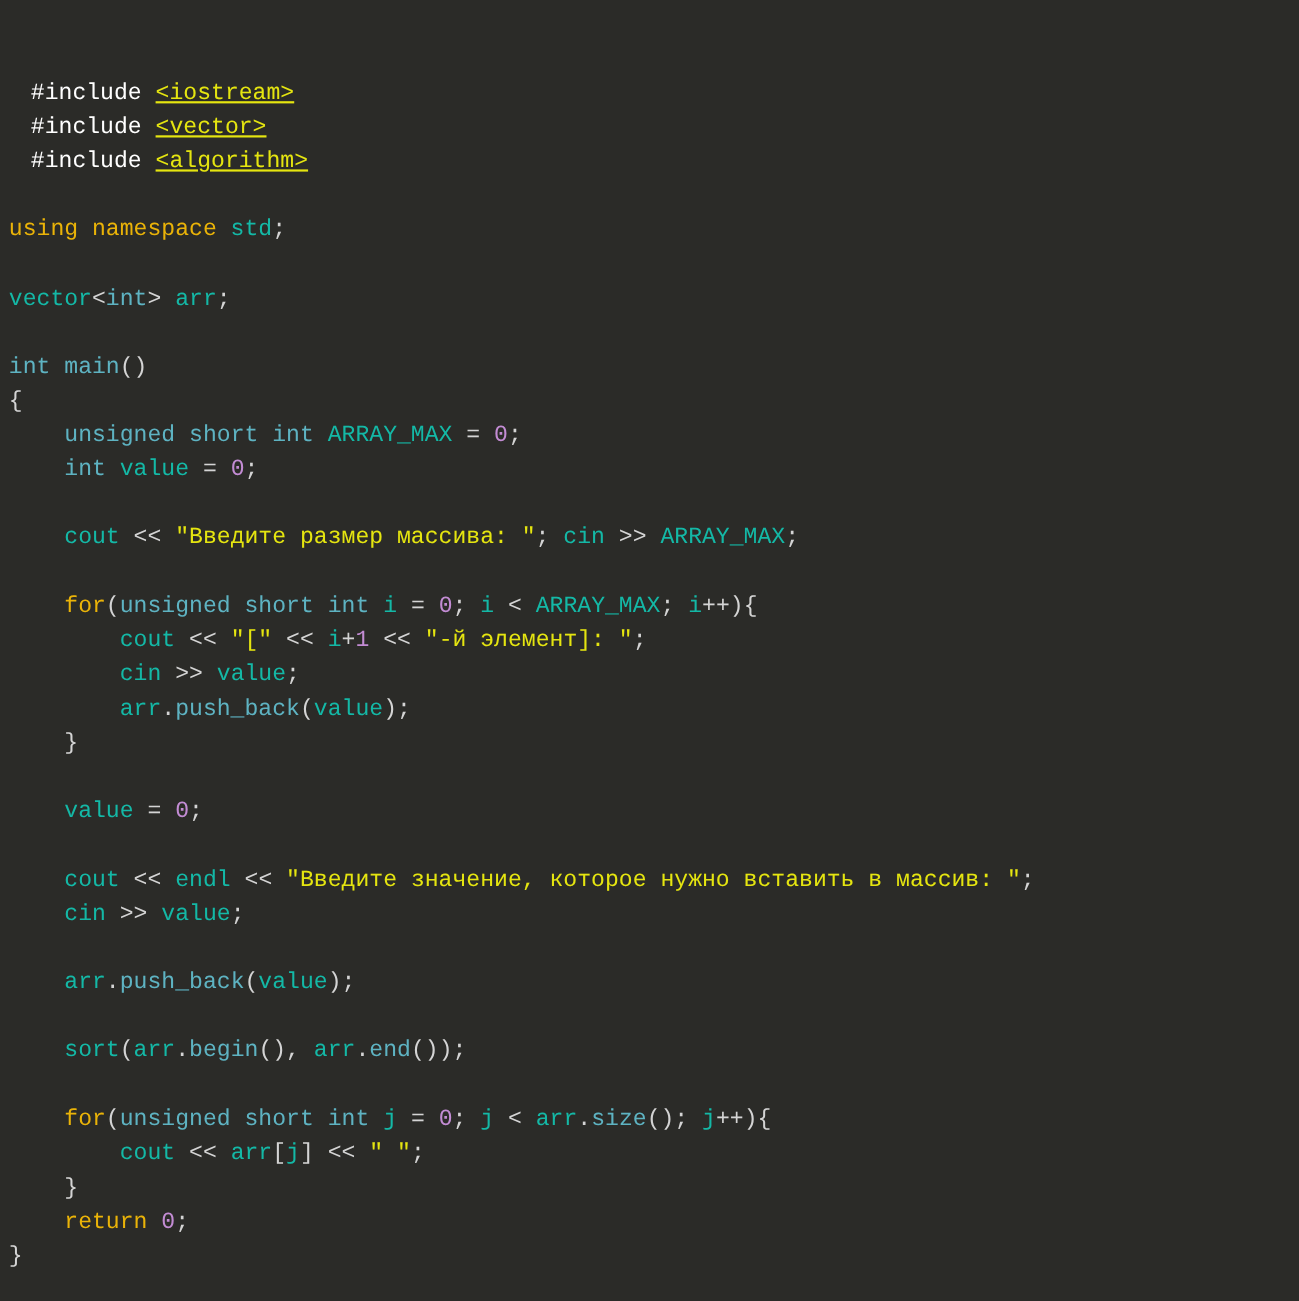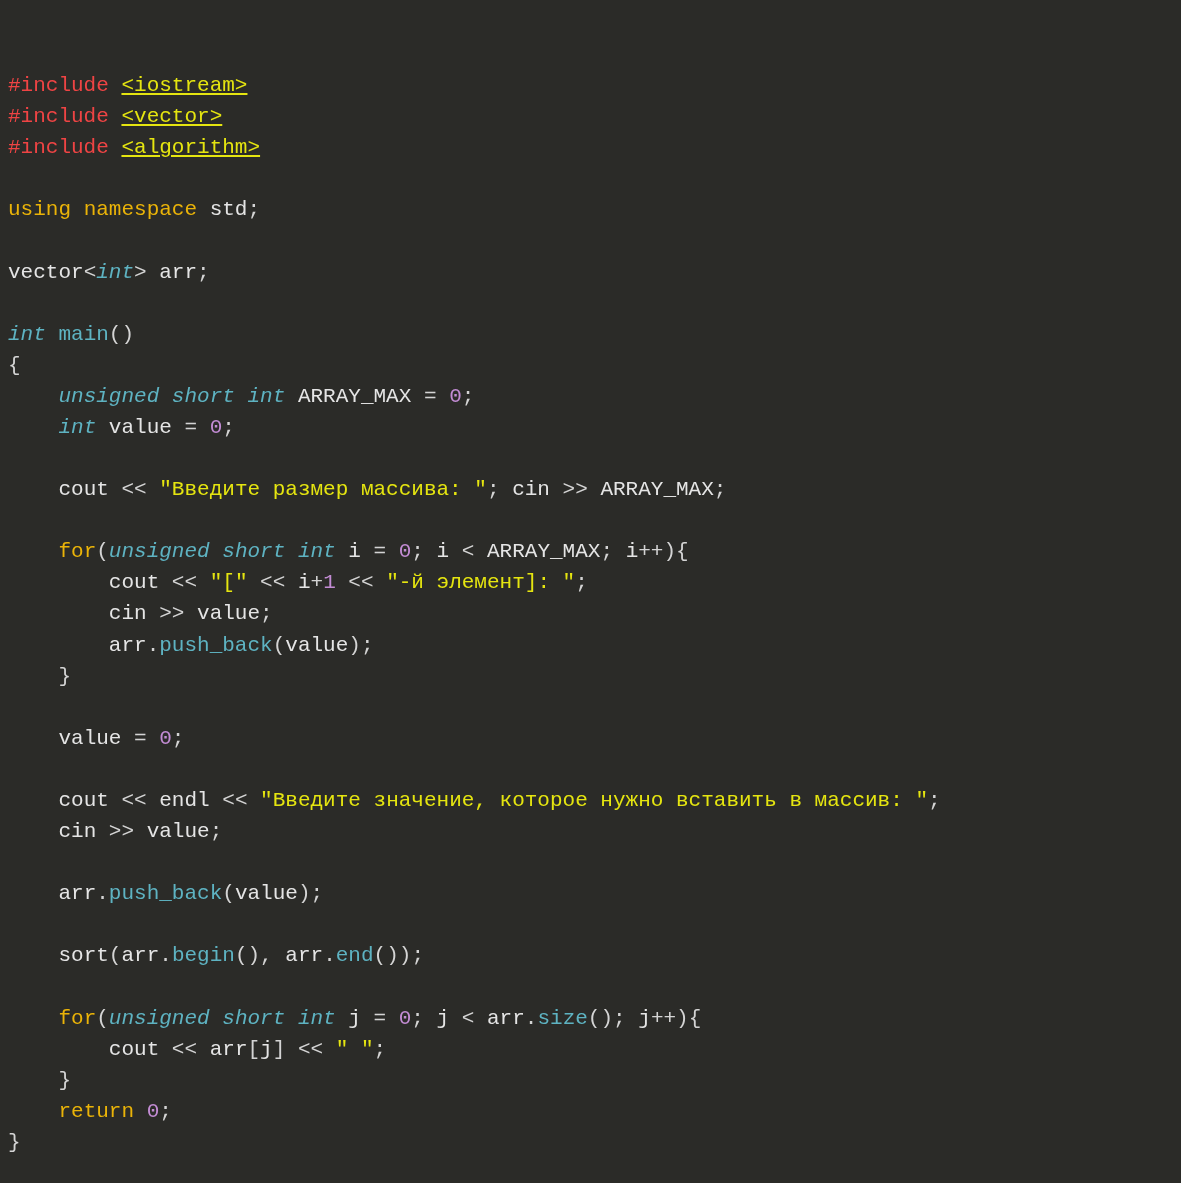--- a/index.html
+++ b/index.html
@@ -8,25 +8,25 @@
     background: #2b2b28;
     font-family: "Consolas", "Courier New", monospace;
     font-size: 21px;
     line-height: 1.48;
     color: #d4d4d4;
     white-space: pre;
     width: 1181px;
     height: 1183px;
     box-sizing: border-box;
   }
-  .c-pre  { color: #ef4444; }    
+  .c-pre  { color: #ffffff; margin-left: 20px; }    
   .c-ang  { color: #e5e510; text-decoration: underline; }    
   .c-kw   { color: #eab308; }    
-  .c-type { color: #5eb3c2; font-style: italic; }
-  .c-ident{ color: #e5e5e5; }
+  .c-type { color: #5eb3c2; }
+  .c-ident{ color: #14b8a6; }
   .c-func { color: #5eb3c2; }
   .c-str  { color: #e5e510; }
   .c-num  { color: #c38cd4; }
   .c-op   { color: #d4d4d4; }
   .c-punc { color: #d4d4d4; }
 </style>
 </head>
 <body>
 
 <div id="code-container"><div><span class="c-pre">#include</span><span class="c-op"> </span><span class="c-ang">&lt;iostream&gt;</span></div><div><span class="c-pre">#include</span><span class="c-op"> </span><span class="c-ang">&lt;vector&gt;</span></div><div><span class="c-pre">#include</span><span class="c-op"> </span><span class="c-ang">&lt;algorithm&gt;</span></div><div>&nbsp;</div><div><span class="c-kw">using</span><span class="c-op"> </span><span class="c-kw">namespace</span><span class="c-op"> </span><span class="c-ident">std</span><span class="c-punc">;</span></div><div>&nbsp;</div><div><span class="c-ident">vector</span><span class="c-punc">&lt;</span><span class="c-type">int</span><span class="c-punc">&gt;</span><span class="c-op"> </span><span class="c-ident">arr</span><span class="c-punc">;</span></div><div>&nbsp;</div><div><span class="c-type">int</span><span class="c-op"> </span><span class="c-func">main</span><span class="c-punc">()</span></div><div><span class="c-punc">{</span></div><div><span class="c-op">    </span><span class="c-type">unsigned</span><span class="c-op"> </span><span class="c-type">short</span><span class="c-op"> </span><span class="c-type">int</span><span class="c-op"> </span><span class="c-ident">ARRAY_MAX</span><span class="c-op"> = </span><span class="c-num">0</span><span class="c-punc">;</span></div><div><span class="c-op">    </span><span class="c-type">int</span><span class="c-op"> </span><span class="c-ident">value</span><span class="c-op"> = </span><span class="c-num">0</span><span class="c-punc">;</span></div><div>&nbsp;</div><div><span class="c-op">    </span><span class="c-ident">cout</span><span class="c-op"> &lt;&lt; </span><span class="c-str">"Введите размер массива: "</span><span class="c-punc">;</span><span class="c-op"> </span><span class="c-ident">cin</span><span class="c-op"> &gt;&gt; </span><span class="c-ident">ARRAY_MAX</span><span class="c-punc">;</span></div><div>&nbsp;</div><div><span class="c-op">    </span><span class="c-kw">for</span><span class="c-punc">(</span><span class="c-type">unsigned</span><span class="c-op"> </span><span class="c-type">short</span><span class="c-op"> </span><span class="c-type">int</span><span class="c-op"> </span><span class="c-ident">i</span><span class="c-op"> = </span><span class="c-num">0</span><span class="c-punc">;</span><span class="c-op"> </span><span class="c-ident">i</span><span class="c-op"> &lt; </span><span class="c-ident">ARRAY_MAX</span><span class="c-punc">;</span><span class="c-op"> </span><span class="c-ident">i</span><span class="c-op">++</span><span class="c-punc">){</span></div><div><span class="c-op">        </span><span class="c-ident">cout</span><span class="c-op"> &lt;&lt; </span><span class="c-str">"["</span><span class="c-op"> &lt;&lt; </span><span class="c-ident">i</span><span class="c-op">+</span><span class="c-num">1</span><span class="c-op"> &lt;&lt; </span><span class="c-str">"-й элемент]: "</span><span class="c-punc">;</span></div><div><span class="c-op">        </span><span class="c-ident">cin</span><span class="c-op"> &gt;&gt; </span><span class="c-ident">value</span><span class="c-punc">;</span></div><div><span class="c-op">        </span><span class="c-ident">arr</span><span class="c-punc">.</span><span class="c-func">push_back</span><span class="c-punc">(</span><span class="c-ident">value</span><span class="c-punc">);</span></div><div><span class="c-op">    </span><span class="c-punc">}</span></div><div>&nbsp;</div><div><span class="c-op">    </span><span class="c-ident">value</span><span class="c-op"> = </span><span class="c-num">0</span><span class="c-punc">;</span></div><div>&nbsp;</div><div><span class="c-op">    </span><span class="c-ident">cout</span><span class="c-op"> &lt;&lt; </span><span class="c-ident">endl</span><span class="c-op"> &lt;&lt; </span><span class="c-str">"Введите значение, которое нужно вставить в массив: "</span><span class="c-punc">;</span></div><div><span class="c-op">    </span><span class="c-ident">cin</span><span class="c-op"> &gt;&gt; </span><span class="c-ident">value</span><span class="c-punc">;</span></div><div>&nbsp;</div><div><span class="c-op">    </span><span class="c-ident">arr</span><span class="c-punc">.</span><span class="c-func">push_back</span><span class="c-punc">(</span><span class="c-ident">value</span><span class="c-punc">);</span></div><div>&nbsp;</div><div><span class="c-op">    </span><span class="c-ident">sort</span><span class="c-punc">(</span><span class="c-ident">arr</span><span class="c-punc">.</span><span class="c-func">begin</span><span class="c-punc">()</span><span class="c-punc">,</span><span class="c-op"> </span><span class="c-ident">arr</span><span class="c-punc">.</span><span class="c-func">end</span><span class="c-punc">()</span><span class="c-punc">);</span></div><div>&nbsp;</div><div><span class="c-op">    </span><span class="c-kw">for</span><span class="c-punc">(</span><span class="c-type">unsigned</span><span class="c-op"> </span><span class="c-type">short</span><span class="c-op"> </span><span class="c-type">int</span><span class="c-op"> </span><span class="c-ident">j</span><span class="c-op"> = </span><span class="c-num">0</span><span class="c-punc">;</span><span class="c-op"> </span><span class="c-ident">j</span><span class="c-op"> &lt; </span><span class="c-ident">arr</span><span class="c-punc">.</span><span class="c-func">size</span><span class="c-punc">()</span><span class="c-punc">;</span><span class="c-op"> </span><span class="c-ident">j</span><span class="c-op">++</span><span class="c-punc">){</span></div><div><span class="c-op">        </span><span class="c-ident">cout</span><span class="c-op"> &lt;&lt; </span><span class="c-ident">arr</span><span class="c-punc">[</span><span class="c-ident">j</span><span class="c-punc">]</span><span class="c-op"> &lt;&lt; </span><span class="c-str">" "</span><span class="c-punc">;</span></div><div><span class="c-op">    </span><span class="c-punc">}</span></div><div><span class="c-op">    </span><span class="c-kw">return</span><span class="c-op"> </span><span class="c-num">0</span><span class="c-punc">;</span></div><div><span class="c-punc">}</span></div></div>

